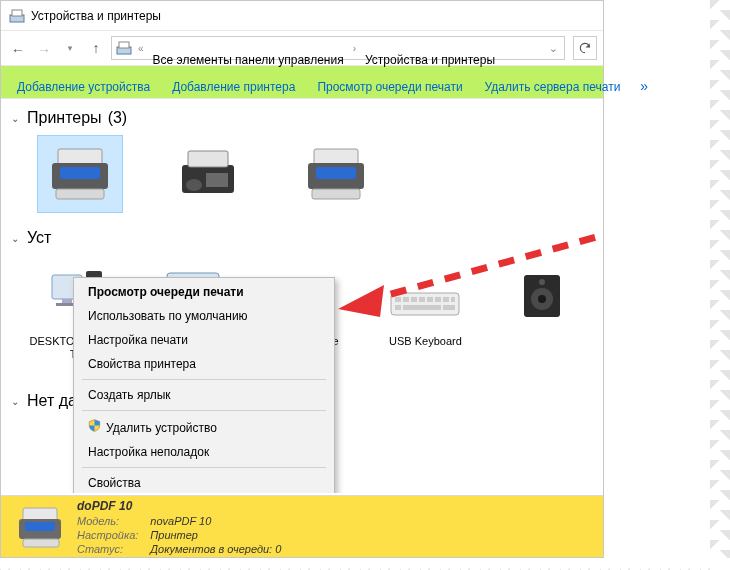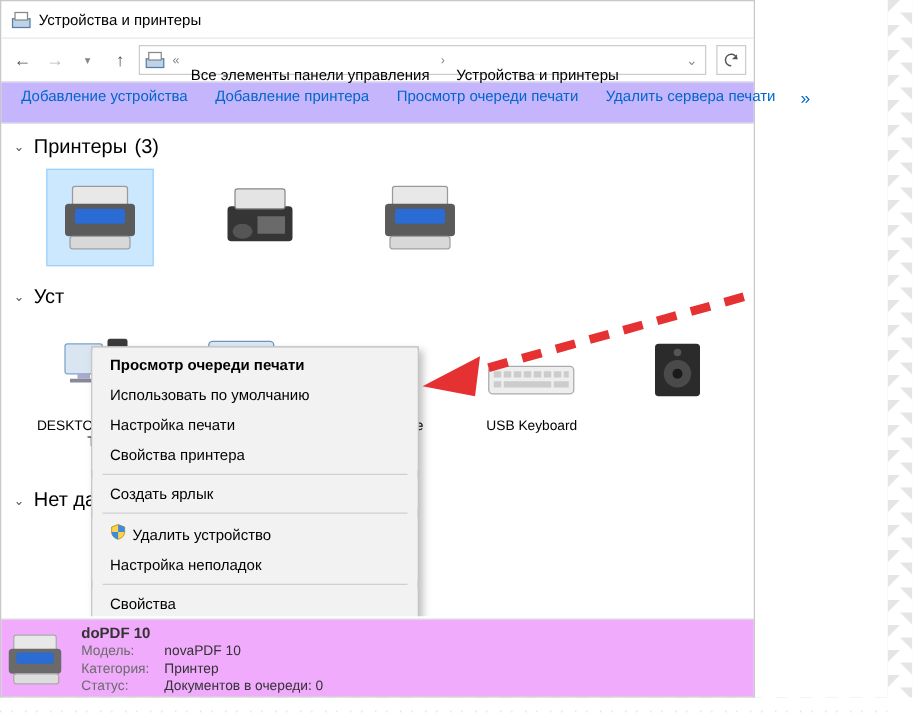--- a/index.html
+++ b/index.html
@@ -7,38 +7,38 @@
   .window { width:604px; height:558px; border:1px solid #c8c8c8; background:#fff; position:relative; }
   .titlebar { height:30px; display:flex; align-items:center; padding:0 8px; border-bottom:1px solid #e8e8e8; gap:6px;}
   .titlebar .title { font-size:12px; }
   .navbar { height:34px; display:flex; align-items:center; padding:0 6px; gap:4px;}
   .nav-arrow { width:22px; height:22px; display:flex; align-items:center; justify-content:center; color:#555; font-size:14px; }
   .nav-arrow.disabled { color:#bbb; }
   .addr { flex:1; height:24px; border:1px solid #ccc; display:flex; align-items:center; padding:0 4px; gap:4px; font-size:12px; }
   .addr .chev { color:#888; font-size:10px; padding:0 2px;}
   .addr .seg { padding:0 3px;margin-top:24px; }
   .refresh { width:24px; height:24px; display:flex; align-items:center; justify-content:center; border:1px solid #ccc; margin-left:4px;}
-  .toolbar { height:34px; border-top:1px solid #e8e8e8; border-bottom:1px solid #e8e8e8; background:#c4b5fd; display:flex; align-items:flex-start; padding:0 10px; gap:10px;}
+  .toolbar { height:34px; border-top:1px solid #e8e8e8; border-bottom:1px solid #e8e8e8; background:#bef264; display:flex; align-items:flex-end; padding:0 10px; gap:10px;}
   .toolbar .tb-item { color:#0066cc; font-size:12px; padding:4px 6px; white-space:nowrap; }
   .toolbar .more { color:#0066cc; font-size:14px; padding:4px 4px; }
   .content { position:relative; padding:6px 10px 4px 10px; overflow:hidden; height:394px;}
   .group-header { display:flex; align-items:center; gap:6px; padding:4px 0; }
   .group-header .caret { color:#555; font-size:10px; width:10px;}
   .group-header .gname { font-size:16px; }
   .items-row { display:flex; gap:18px; padding:4px 0 8px 14px;}
   .item { width:110px; display:flex; flex-direction:column; align-items:center; text-align:center; gap:2px; position:relative;}
   .item .label { font-size:11px; line-height:13px; word-wrap:break-word;}
   .item.selected .iconwrap { background:#cce8ff; border:1px solid #99d1ff;}
   .iconwrap { width:86px; height:78px; display:flex; align-items:center; justify-content:center; border:1px solid transparent;}
   svg { display:block; }
   .ctx { position:absolute; left:72px; top:178px; width:262px; background:#f2f2f2; border:1px solid #bcbcbc; box-shadow:3px 3px 6px rgba(0,0,0,.25); z-index:50; padding:2px 0;}
   .ctx .mi { padding:5px 14px; font-size:12px; background:#f2f2f2;}
   .ctx .sep { height:1px; background:#d0d0d0; margin:3px 8px;}
   .ctx .shield { display:inline-block; width:14px; margin-right:4px;}
-  .footer { position:absolute; left:0; right:0; bottom:0; height:62px; border-top:1px solid #dadada; background:#f0abfc; display:flex; align-items:center; padding:6px 4px; gap:12px;}
+  .footer { position:absolute; left:0; right:0; bottom:0; height:62px; border-top:1px solid #dadada; background:#fde047; display:flex; align-items:center; padding:6px 16px; gap:12px;font-style:italic;}
   .footer .meta { display:grid; grid-template-columns:auto auto auto; column-gap:12px; row-gap:2px; font-size:11px;}
   .footer .meta .k { color:#6b6b6b; text-align:left;}
   .footer .meta .v { color:#333;}
   .footer .pname { font-weight:600; font-size:12px; color:#333;}
   .arrow-path { position:absolute; left:295px; top:108px; width:390px; height:120px; z-index:60; pointer-events:none;}
   .sawtooth-right { position:absolute; top:0; right:0; width:20px; height:558px; background:
     linear-gradient(135deg, #cfcfcf 25%, transparent 25%) 0 0/20px 20px repeat-y,
     linear-gradient(45deg, transparent 75%, #cfcfcf 75%) 0 10px/20px 20px repeat-y;
     opacity:.55;}
   .sawtooth-bottom { position:absolute; left:0; bottom:0; width:710px; height:12px; background:
@@ -249,21 +249,21 @@
           <rect x="8" y="17" width="30" height="9" rx="2" fill="#2a6bd4"></rect>
           <rect x="6" y="34" width="36" height="8" rx="2" fill="#ddd" stroke="#aaa"></rect>
         </svg>
     </span>
     <div>
       <div class="pname">doPDF 10</div>
       <div class="meta" style="margin-top:2px;">
         <span class="k">Модель:</span>
         <span class="v">novaPDF 10</span>
           <span></span>
-        <span class="k">Категория:</span>
+        <span class="k">Настройка:</span>
         <span class="v">Принтер</span>
           <span></span>
         <span class="k">Статус:</span>
         <span class="v">Документов в очереди: 0</span>
           <span></span>
       </div>
     </div>
   </div>
 
 </div>

